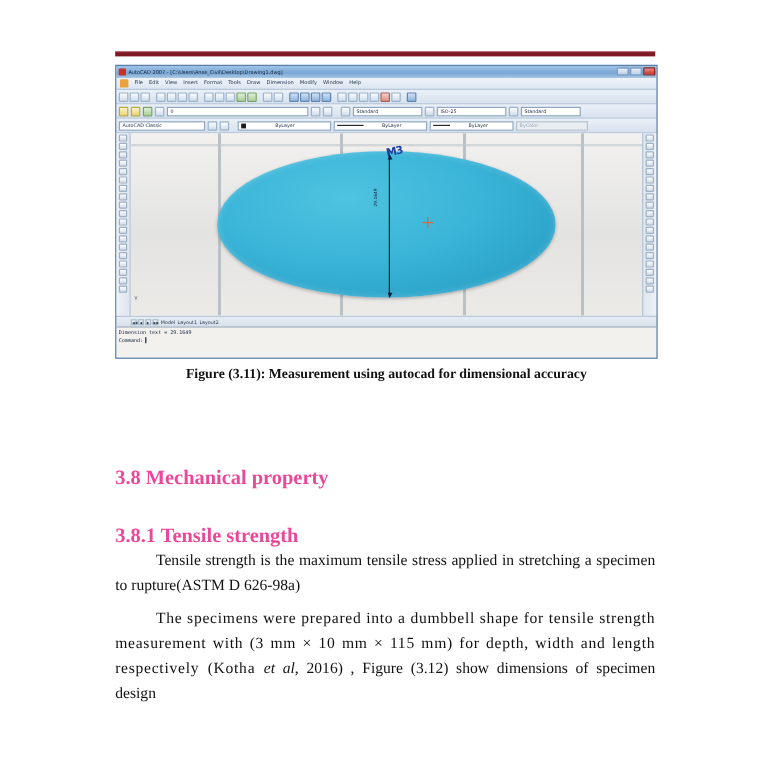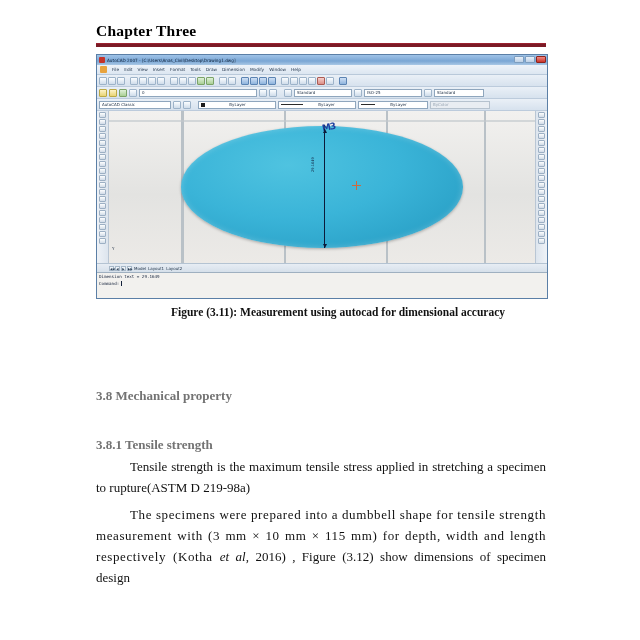--- a/index.html
+++ b/index.html
@@ -241,29 +241,29 @@
   .statusbar {
     height: 9px; background: linear-gradient(#e4ebf2,#cfdae6);
     border-top: 1px solid #a9b9c8;
     display: flex; align-items: center; gap: 3px; padding: 0 3px;
     font-family: "DejaVu Sans", sans-serif; font-size: 4px; color: #1d3046;
     white-space: nowrap;
   }
 
   
   .caption {
-    position: absolute; left: 112px; top: 306px; width: 452px;
+    position: absolute; left: 96px; top: 306px; width: 452px;
     text-align: center;
     font-family: "Liberation Serif", serif;
     font-weight: bold; font-size: 11.5px; color: #111;
   }
   h2.sec {
     position: absolute; left: 96px; margin: 0;
     font-family: "Liberation Serif", serif;
-    font-weight: bold; font-size: 13px; color: #737373;
+    font-weight: bold; font-size: 17px; color: #ec4899;
   }
   .sec1 { top: 388px; }
   .sec2 { top: 437px; text-align: right; }
 
   .para {
     position: absolute; left: 96px; width: 450px;
     font-family: "Liberation Serif", serif;
     font-size: 13px; line-height: 21px; color: #111;
     text-align: justify;
     text-justify: inter-word;
@@ -280,21 +280,20 @@
     font-family: "Liberation Serif", serif;
     font-size: 12px; color: #111;
   }
 </style>
 </head>
 <body>
 
 <div class="page">
 
   <div class="hdr">
-    <span>Chapter Three</span>
   </div>
   <div class="hdr-rule"></div>
 
   <div class="acad">
 
     <div class="acad-title">
       <span class="tlogo"></span>
       <span class="ttext">AutoCAD 2007 - [C:\Users\Anas_Civil\Desktop\Drawing1.dwg]</span>
       <span class="winbtns">
         <i></i>
@@ -498,17 +497,17 @@
       
     </div>
 
   </div>
 
   <div class="caption">Figure (3.11): Measurement using autocad for dimensional accuracy</div>
 
   <h2 class="sec sec1">3.8 Mechanical property</h2>
   <h2 class="sec sec2">3.8.1 Tensile strength</h2>
 
-  <p class="para p1"><span class="indent"></span><span>Tensile strength is the maximum tensile stress applied in stretching a specimen to rupture(ASTM D 219-98a)</span></p>
+  <p class="para p1"><span class="indent"></span><span>Tensile strength is the maximum tensile stress applied in stretching a specimen to rupture(ASTM D 626-98a)</span></p>
 
   <p class="para p2"><span class="indent"></span><span class="wide">The specimens   were prepared into a dumbbell shape for tensile strength  measurement with (3 mm × 10 mm × 115 mm)  for depth, width and length respectively (Kotha </span><em>et al</em><span>, 2016) , Figure   (3.12) show dimensions of specimen design</span></p>
 
 </div>
 
 </body></html>

